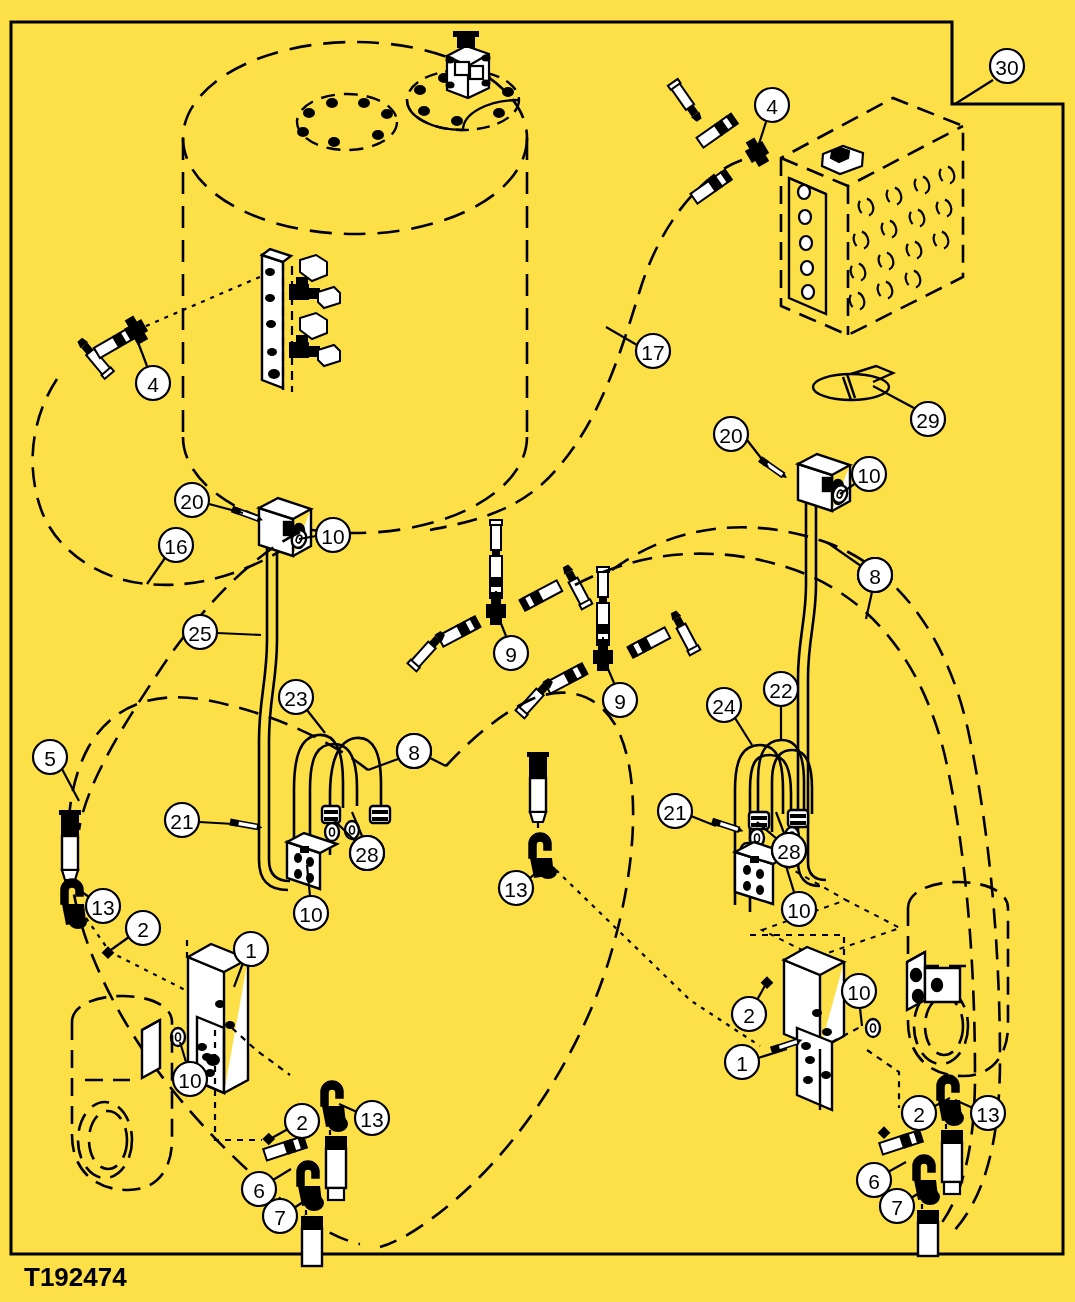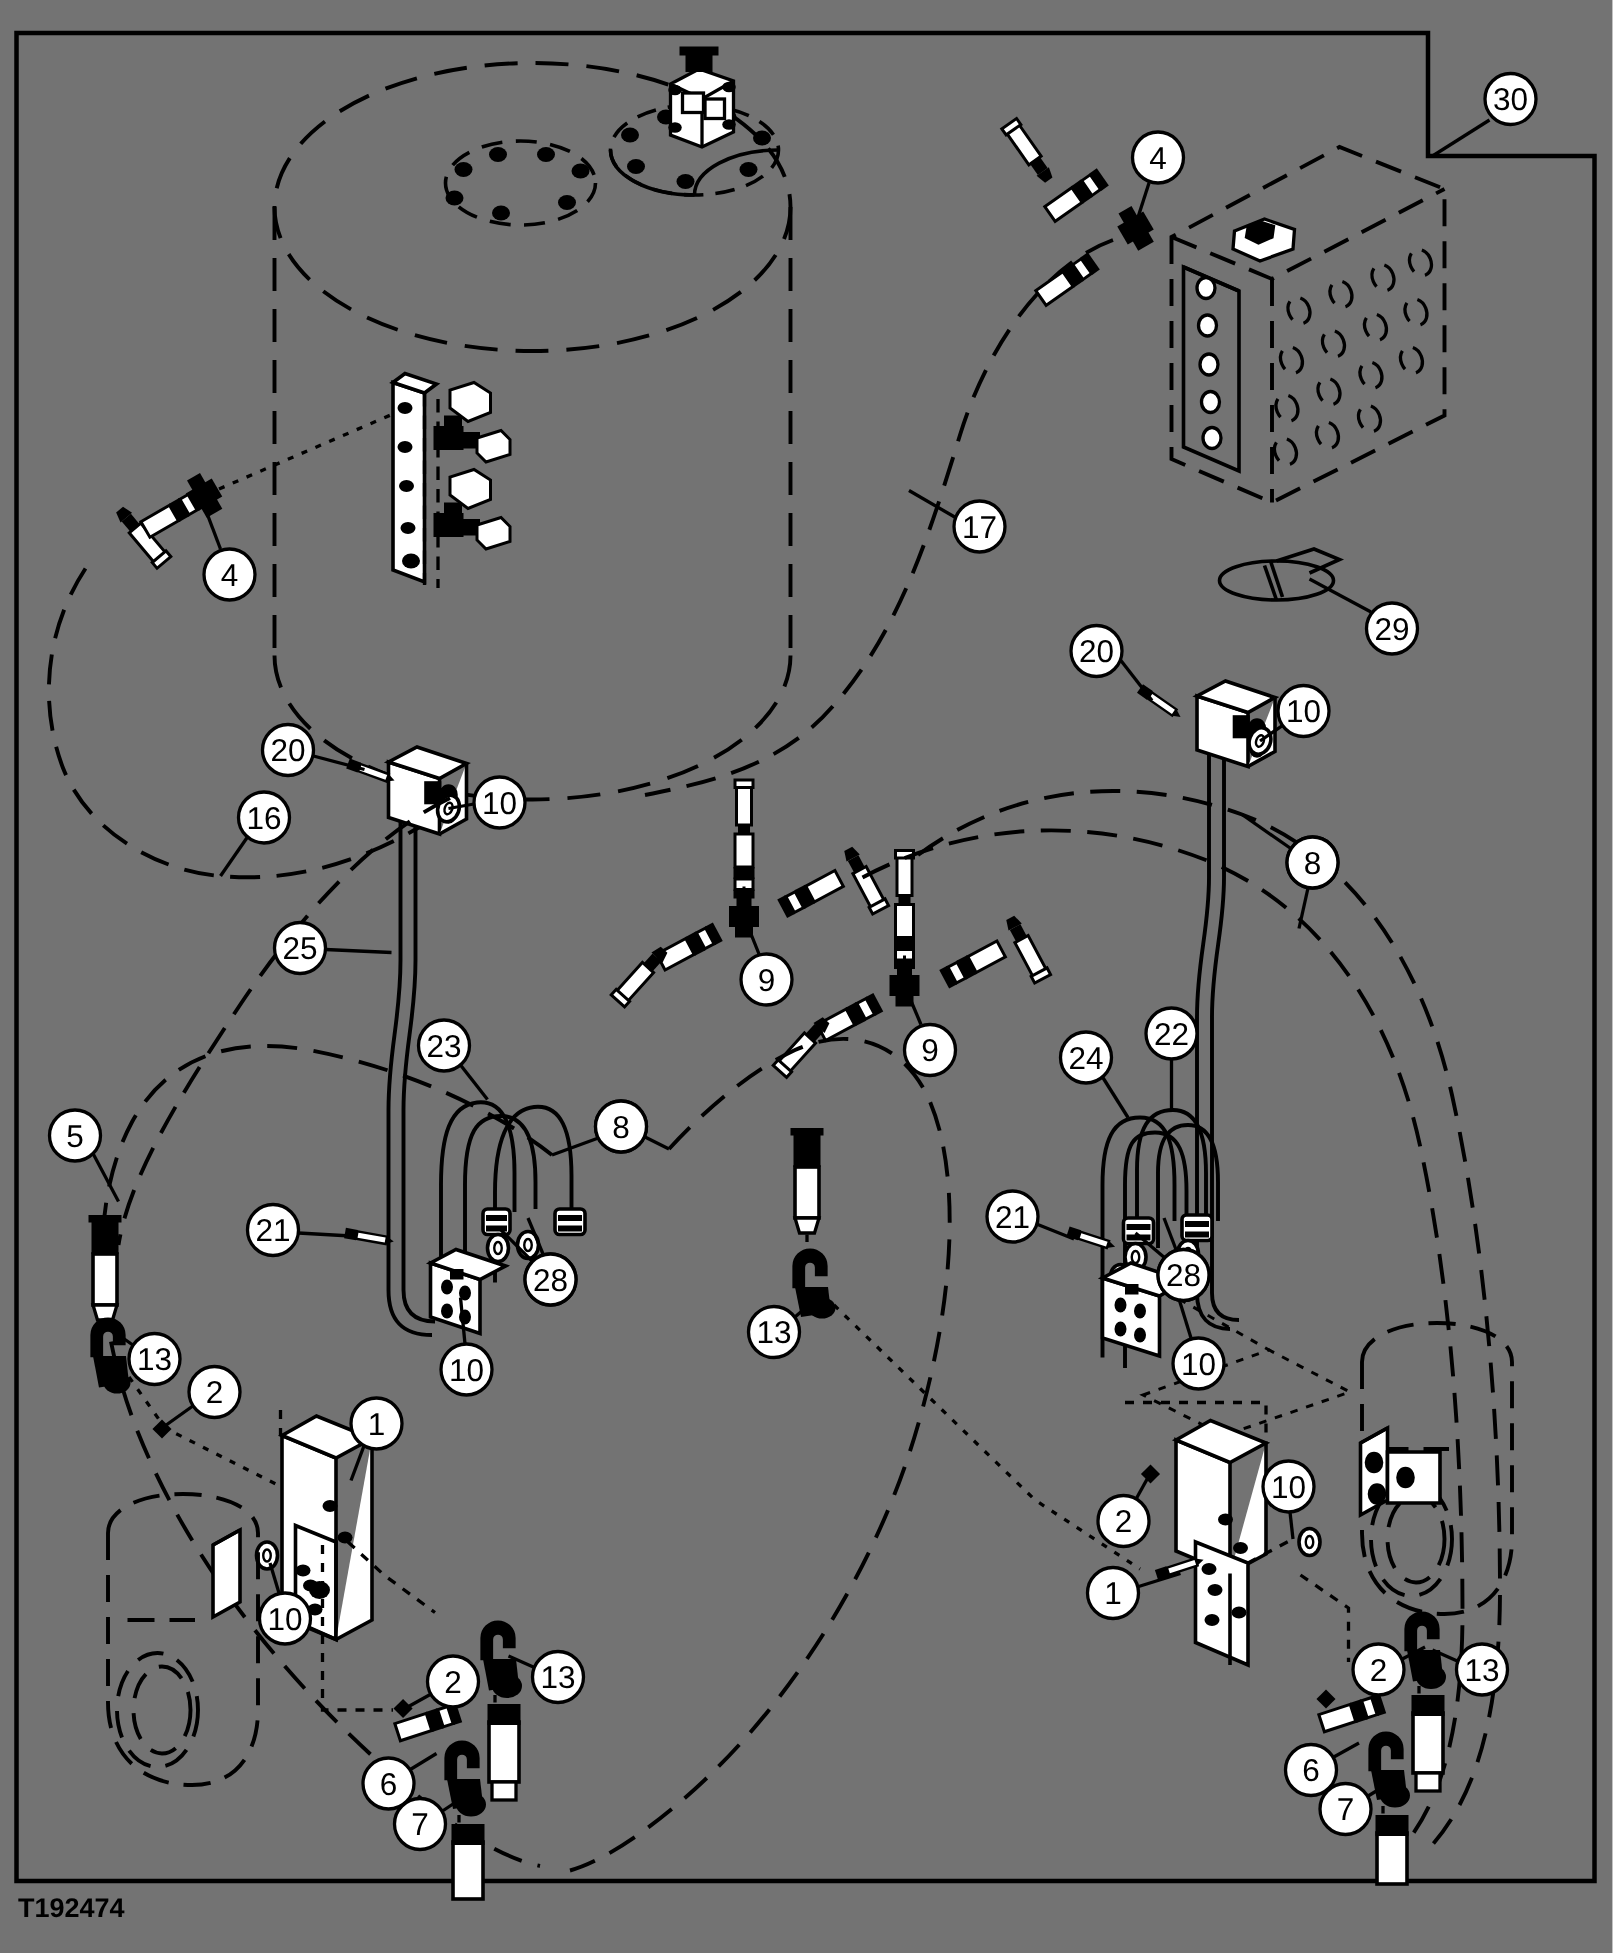--- a/index.html
+++ b/index.html
@@ -8,36 +8,36 @@
     padding: 0;
     background: #ffffff;
   }
   body {
     font-family: "Liberation Sans", sans-serif;
   }
   #sheet {
     position: relative;
     width: 1075px;
     height: 1302px;
-    background: #737373;
+    background: #fde047;
     overflow: hidden;
   }
   #diagram-svg {
     position: absolute;
     left: 0;
     top: 0;
     width: 1075px;
     height: 1302px;
   }
   .fig-id {
     position: absolute;
-    left: 12px;
+    left: 24px;
     top: 1262px;
     font-family: "Liberation Sans", sans-serif;
-    font-size: 18px;
+    font-size: 26px;
     font-weight: bold;
     letter-spacing: 0px;
     color: #000000;
     white-space: nowrap;
   }
   text.callout-label {
     font-family: "Liberation Sans", sans-serif;
     font-size: 21px;
     fill: #000000;
     text-anchor: middle;

